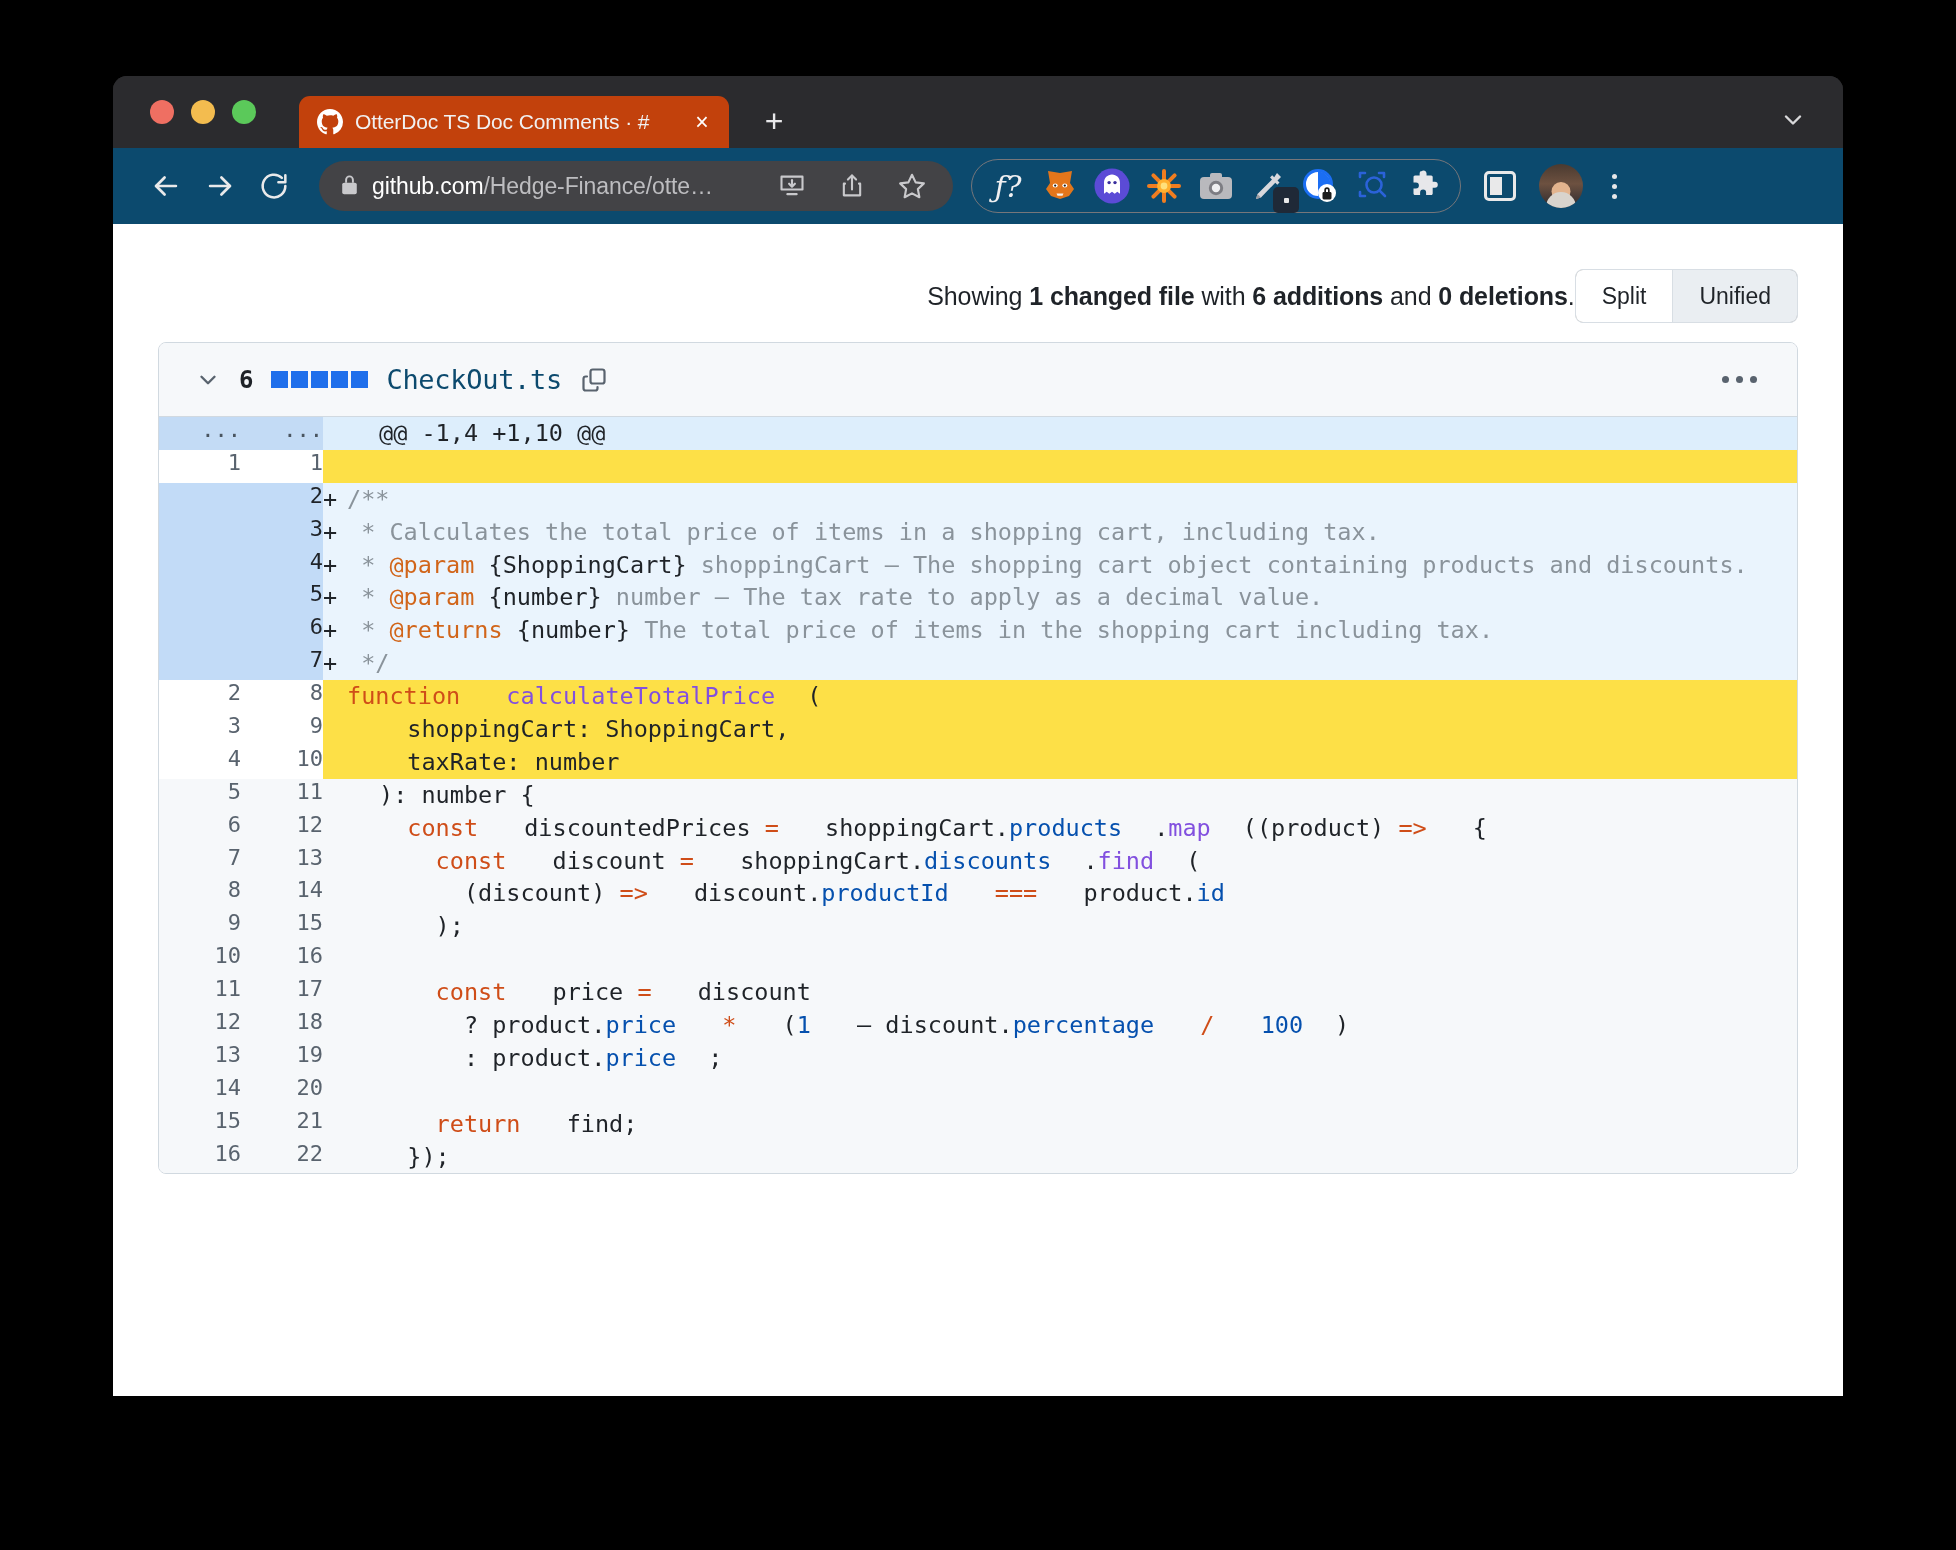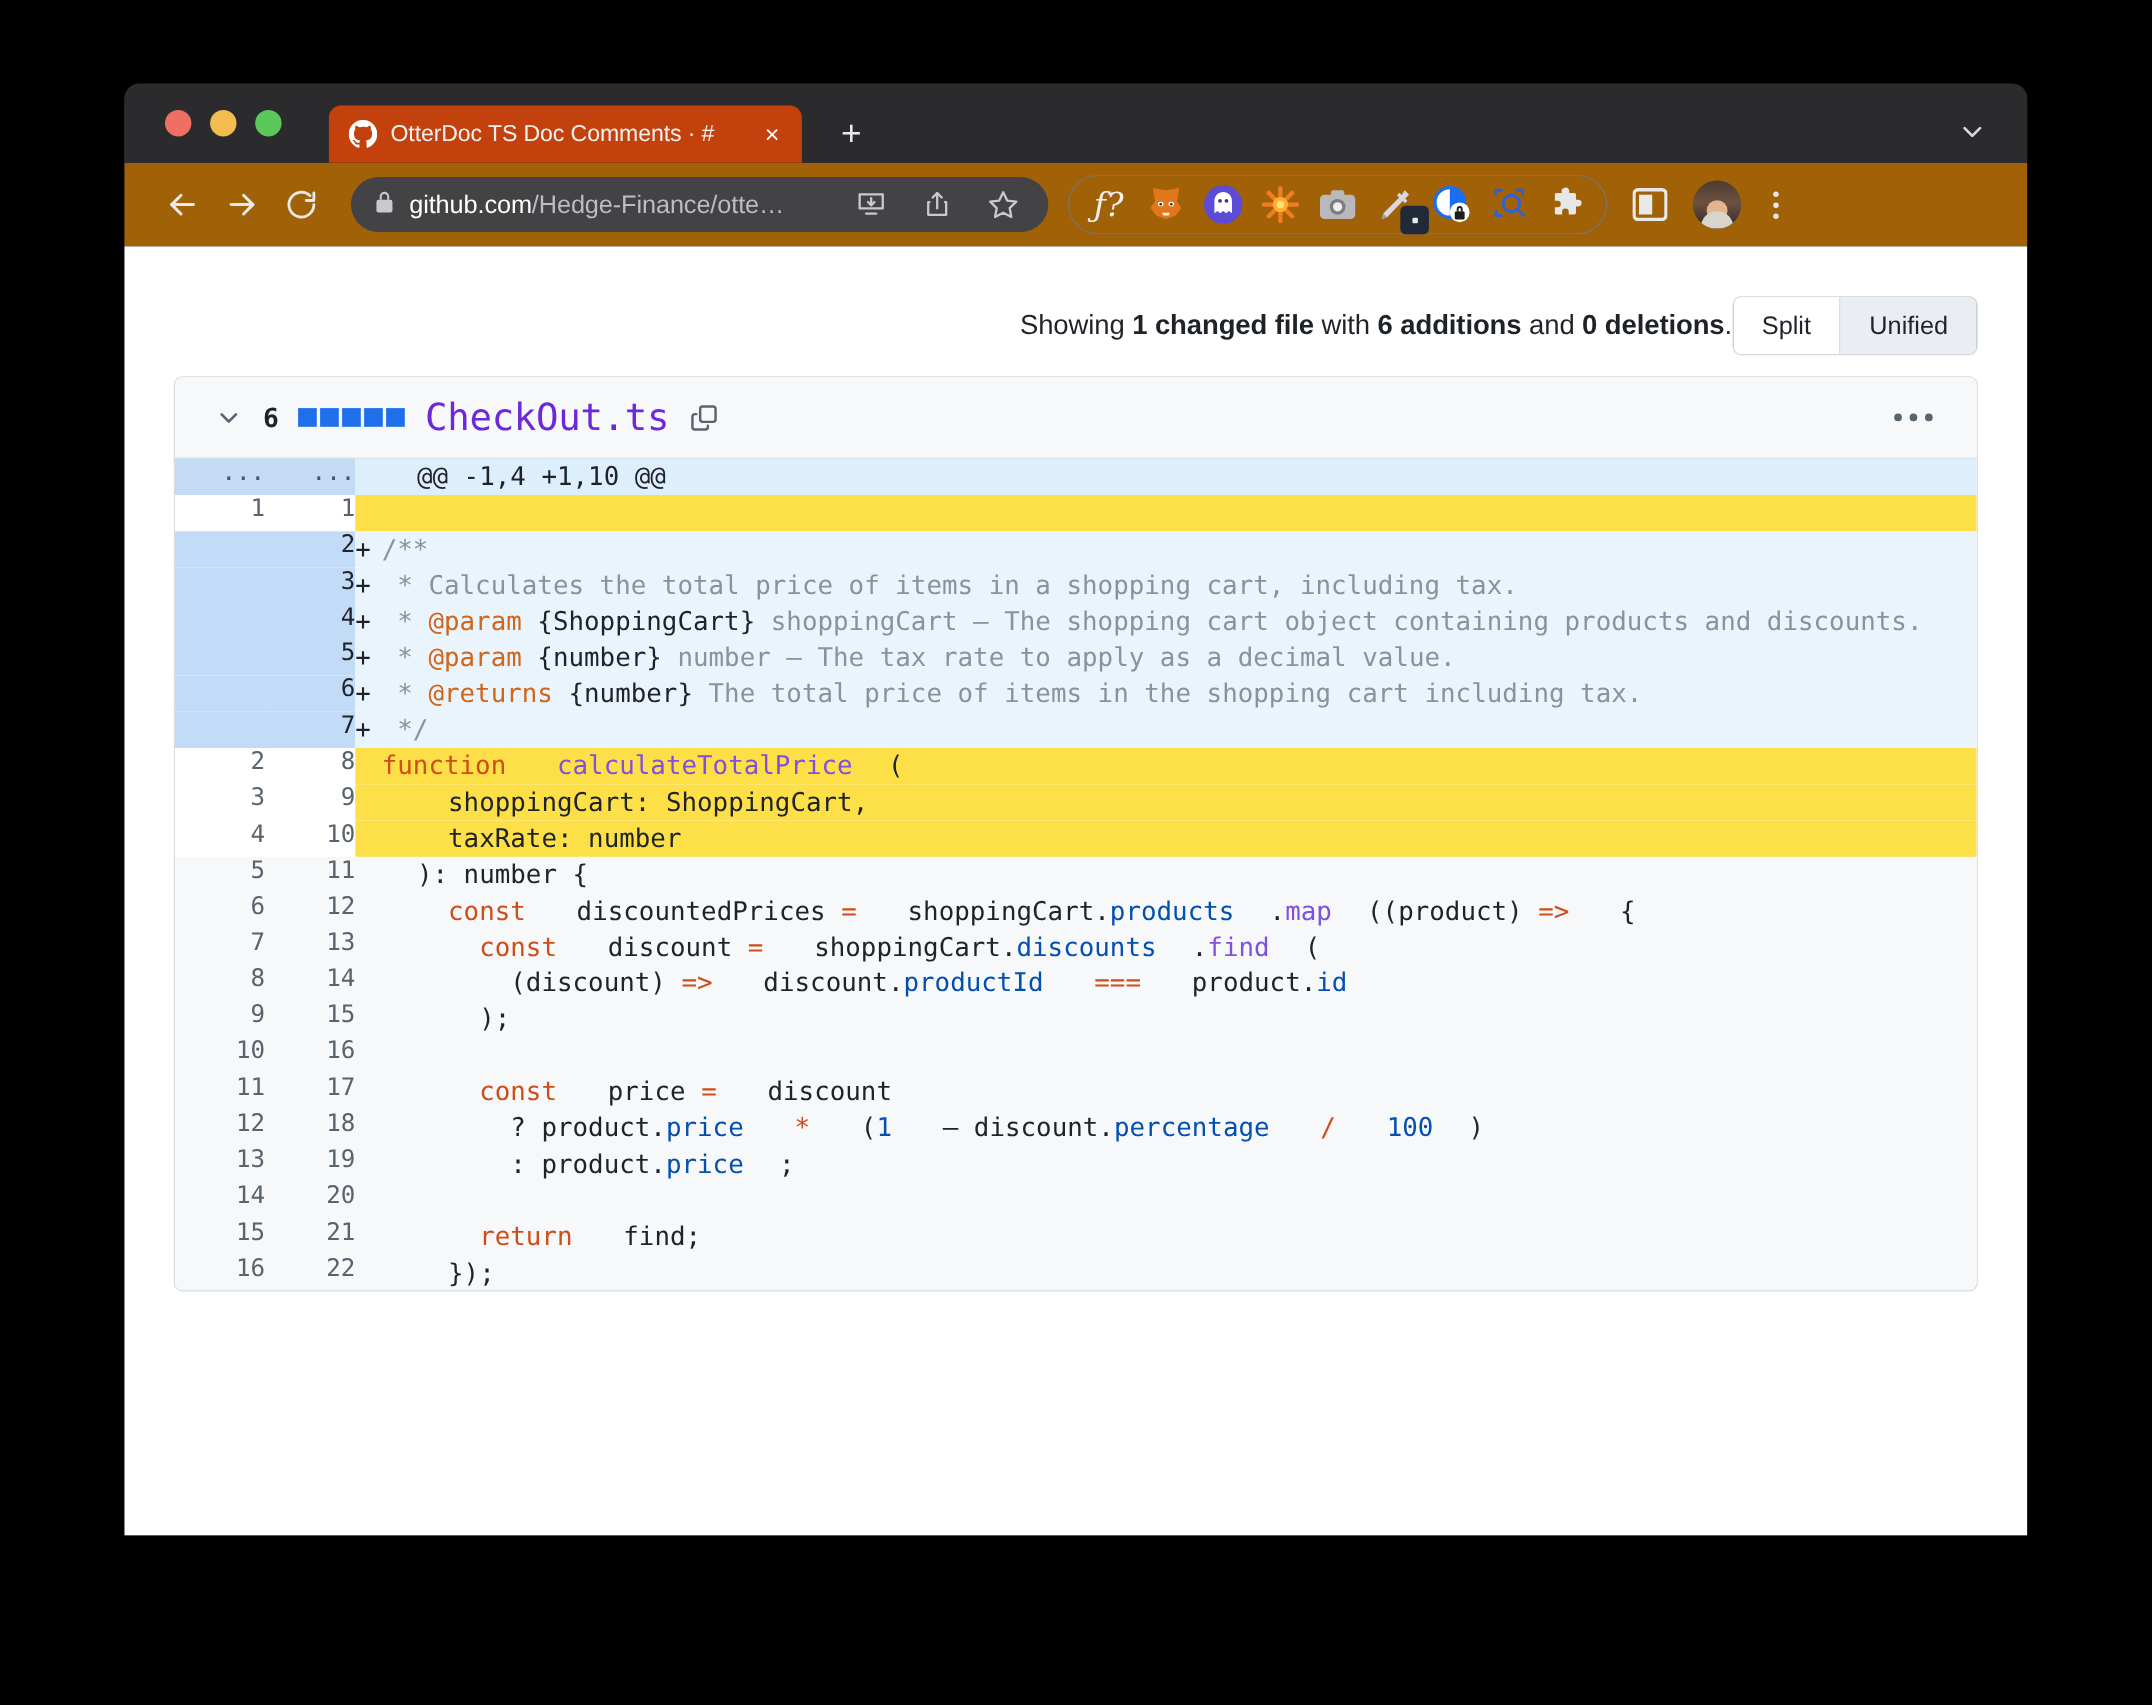--- a/index.html
+++ b/index.html
@@ -57,21 +57,21 @@
     color: #e8e8ea; font-size: 32px; font-weight: 300; line-height: 1;
   }
   .tabstrip-right {
     margin-left: auto; margin-bottom: 14px; margin-right: 36px;
     color: #d8d8da;
     display: flex; align-items: center;
   }
 
   
   .toolbar {
-    height: 76px; background: #a16207;
+    height: 76px; background: #0c4a6e;
     display: flex; align-items: center; padding: 0 26px 0 26px; gap: 0; text-align: center;
   }
   .navbtn {
     width: 54px; height: 54px; display: flex; align-items: center; justify-content: center;
     color: #e9e9ea; flex: 0 0 auto;
   }
   .omnibox {
     flex: 0 0 auto; width: 634px; height: 50px; margin-left: 18px;
     background: #434346; border-radius: 25px;
     display: flex; align-items: center; padding: 0 18px 0 22px; gap: 14px;
@@ -141,21 +141,21 @@
   .diff-header {
     height: 74px; background: #f6f8fa; border-bottom: 1px solid #d1d9e0;
     display: flex; align-items: center; padding: 0 26px 0 36px; gap: 18px;
   }
   .chevron { color: #59636e; width: 26px; display: flex; align-items: center; }
   .changecount { font-size: 24px; font-weight: 700; color: #1f2328;
     font-family: "DejaVu Sans Mono", monospace; }
   .diffstat { display: flex; gap: 3px; align-items: center; }
   .diffstat i { width: 17px; height: 17px; background: #1f6feb; display: block; }
   .filename {
-    font-family: "DejaVu Sans Mono", monospace; font-size: 34px; color: #6d28d9;
+    font-family: "DejaVu Sans Mono", monospace; font-size: 27px; color: #0c4a6e;
     letter-spacing: -0.3px;
   }
   .copy-icon { color: #59636e; display: flex; align-items: center; }
   .dots-menu { margin-left: auto; display: flex; gap: 7px; align-items: center; padding-right: 14px; }
   .dots-menu i { width: 7px; height: 7px; border-radius: 50%; background: #59636e; display: block; }
 
   
   .difftable { width: 100%; border-collapse: collapse;
     font-family: "DejaVu Sans Mono", monospace; font-size: 23.5px; }
   .difftable td { padding: 0; vertical-align: top; }

